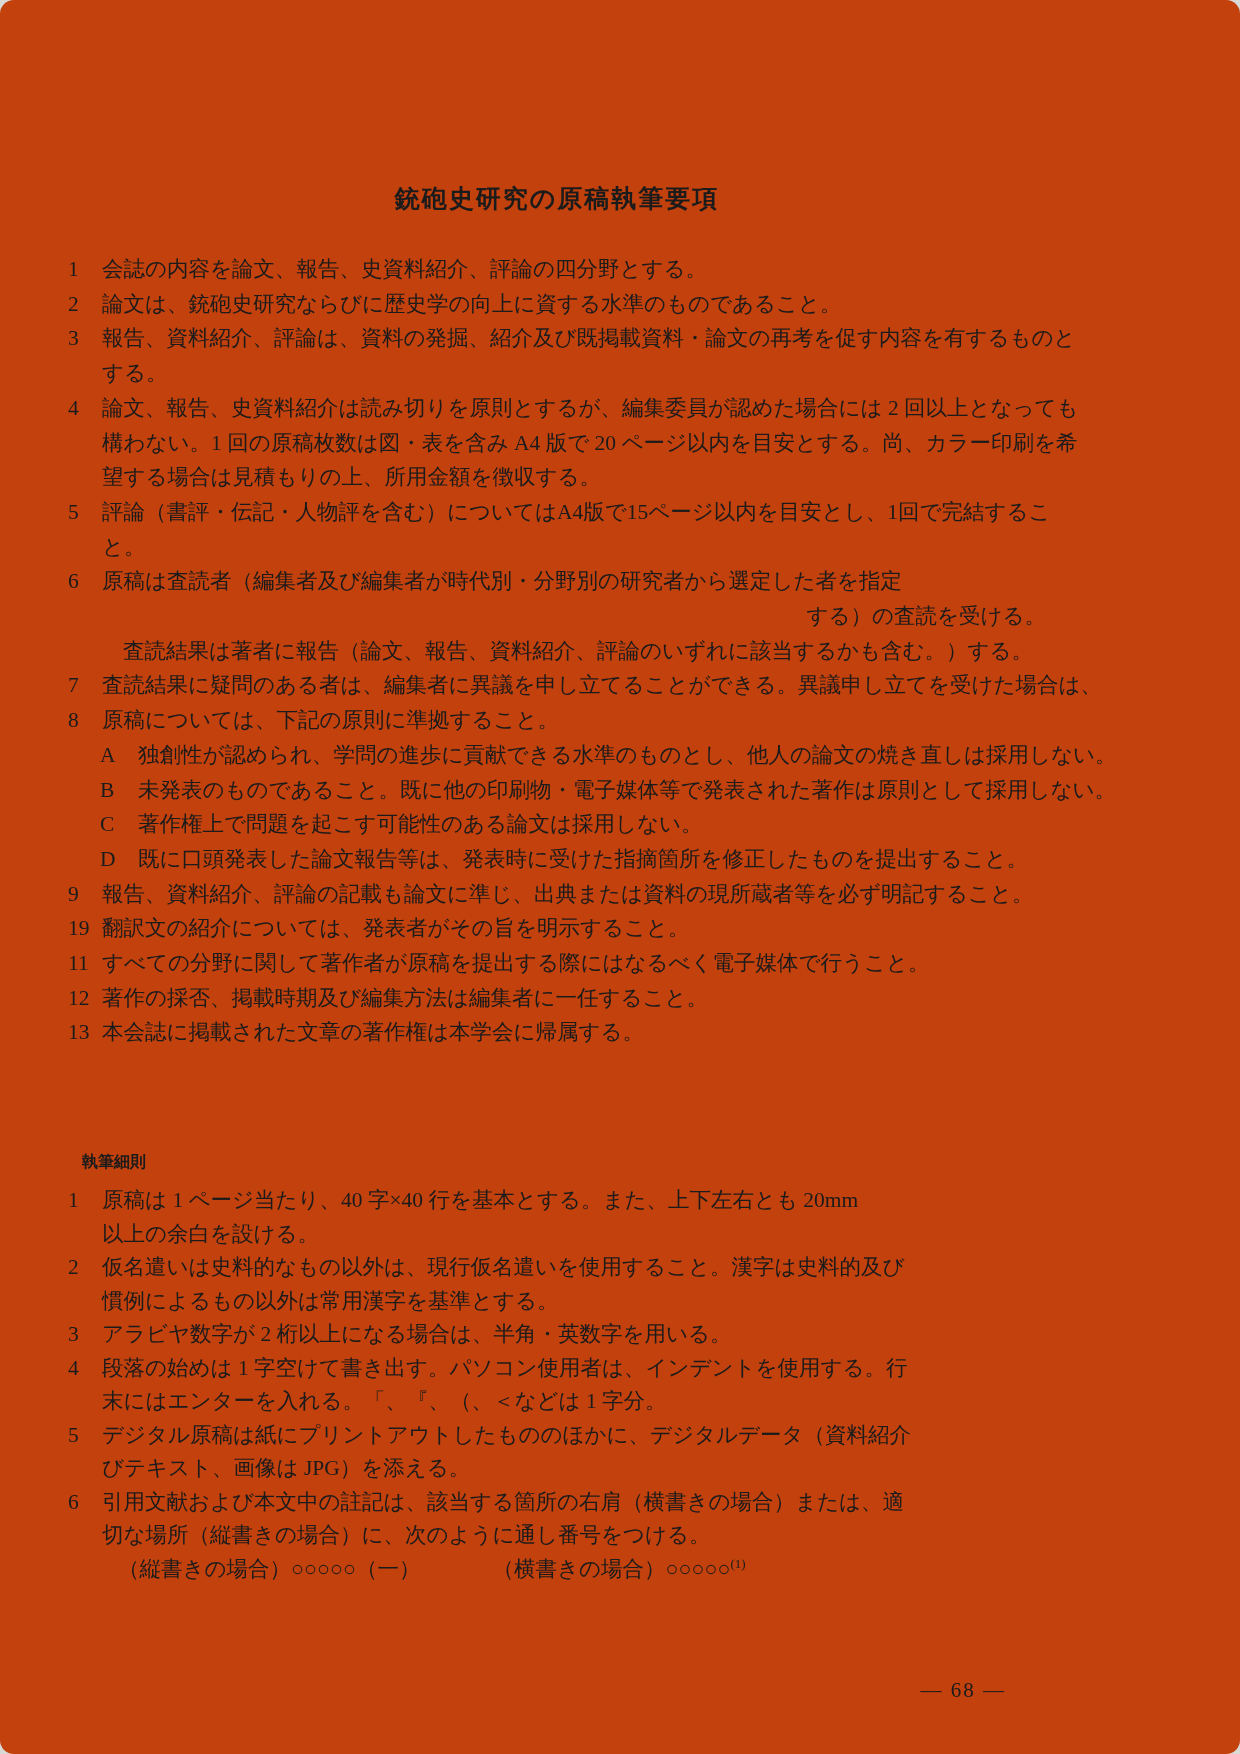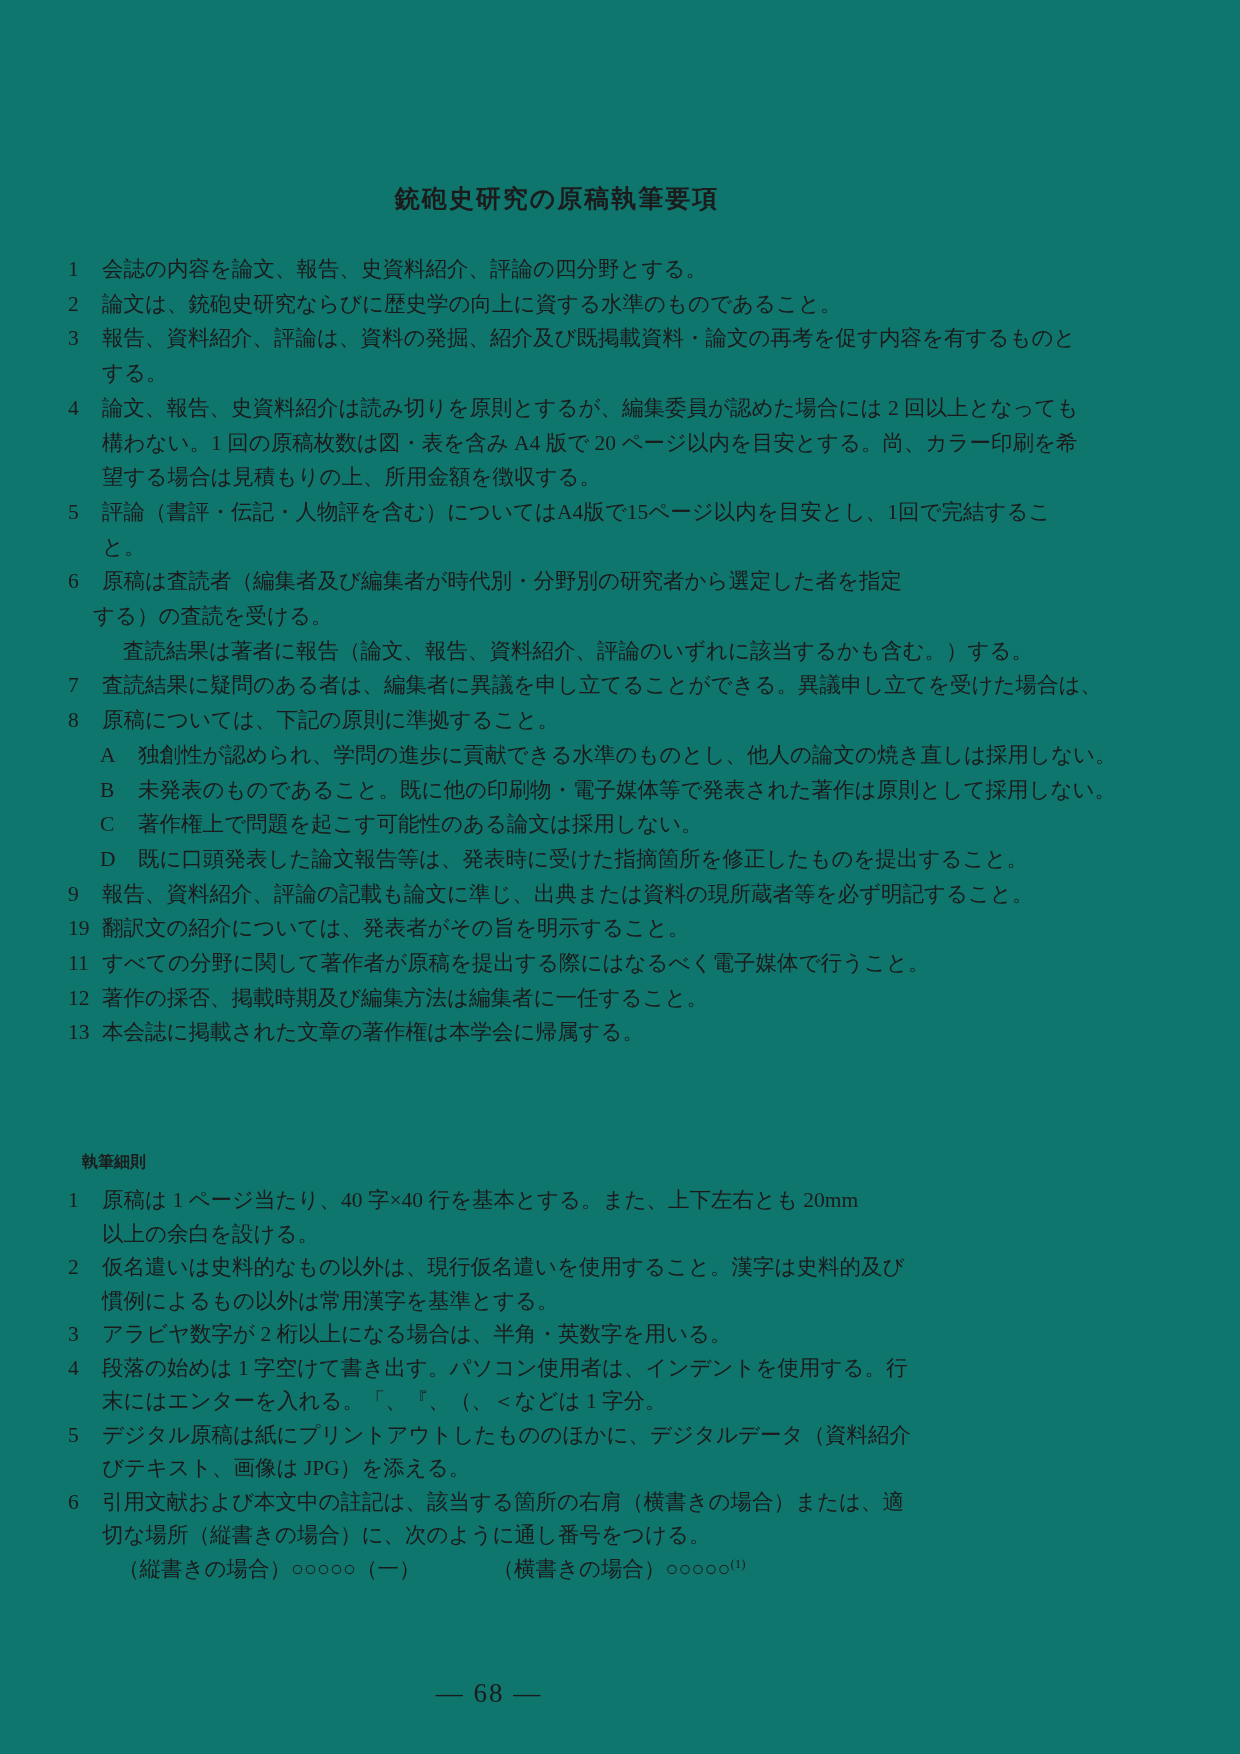--- a/index.html
+++ b/index.html
@@ -1,62 +1,63 @@
 <!DOCTYPE html>
 <html lang="ja"><head>
 <meta charset="utf-8">
 <style>
   html,body { margin:0; padding:0; background:#d9d9d6; }
   .page {
     position:relative;
     width:1240px; height:1754px;
     margin:0 auto;
-    background:#0f766e;
+    background:#c2410c;
     color:#1b1b1b;
     font-family:"Liberation Serif","DejaVu Serif",serif;
     overflow:hidden;
+    border-radius:14px;
   }
   .content {
     position:absolute; left:68px; top:0; width:978px;
   }
   .title {
     margin:184px 0 0 0;
     text-align:center;
     font-size:25px;
     font-weight:700;
     letter-spacing:2px;
     line-height:30px;
   }
   .rules { margin-top:38px; font-size:21.5px; }
   .item  { display:flex; align-items:flex-start; }
   .rules .item { line-height:34.7px; }
   .num   { flex:0 0 34px; }
   .body  { flex:1; }
   .ln    { white-space:nowrap; }
   .item.sub { padding-left:32px; }
   .item.sub .num { flex-basis:38px; }
-  .ind-neg  { margin-left:-9px; }
+  .ind-neg  { margin-left:-9px;text-align:right; }
   .ind-plus { margin-left:21px; }
 
   .details { margin-top:94px; font-size:21.5px; }
   .details-heading {
     font-weight:700;
     font-size:16px;
     margin-left:14px;
     line-height:36px;
   }
   .details .list { margin-top:4px; }
   .details .item { line-height:33.5px; }
   .example { padding-left:50px; line-height:33.5px; white-space:nowrap; }
   .example .right { margin-left:72px; }
   sup { font-size:13px; line-height:0; }
 
   .page-number {
     position:absolute; left:0; top:1678px; width:978px;
-    text-align:center; font-size:27px; letter-spacing:2px;
+    text-align:right; font-size:21px; letter-spacing:2px;padding-left:28px;
   }
 </style>
 </head>
 <body>
 
 <div class="page">
   <div class="content">
 
     <h1 class="title">銃砲史研究の原稿執筆要項</h1>
 

